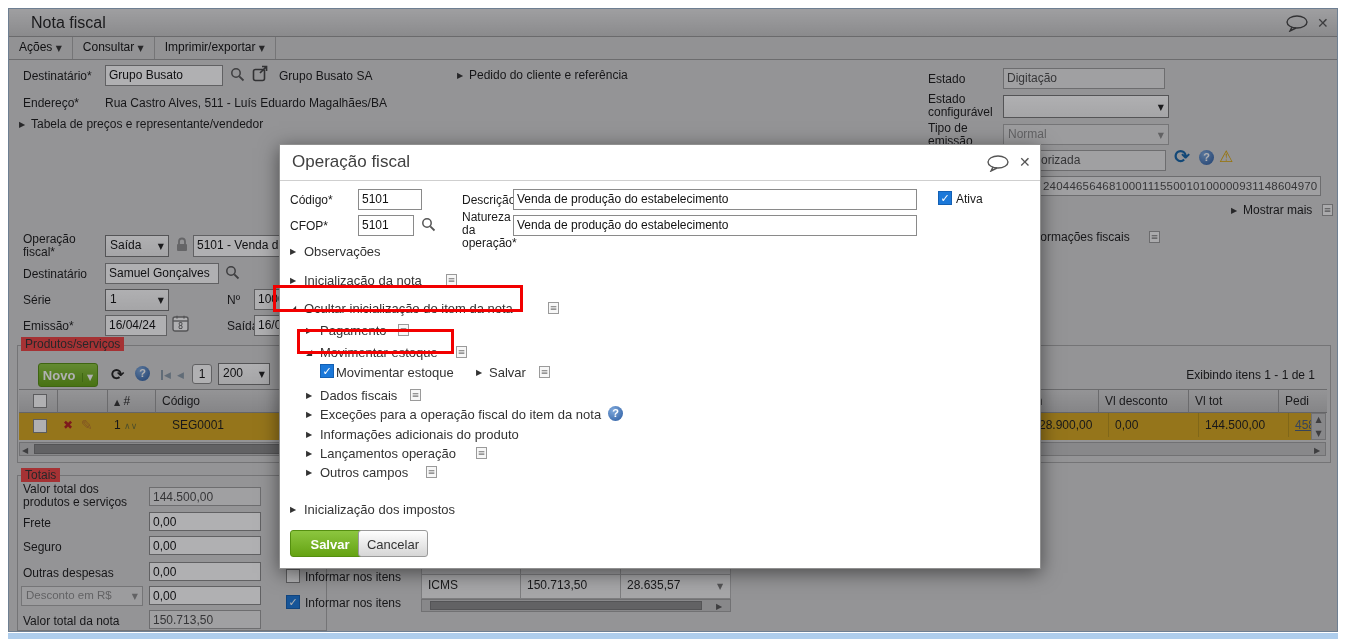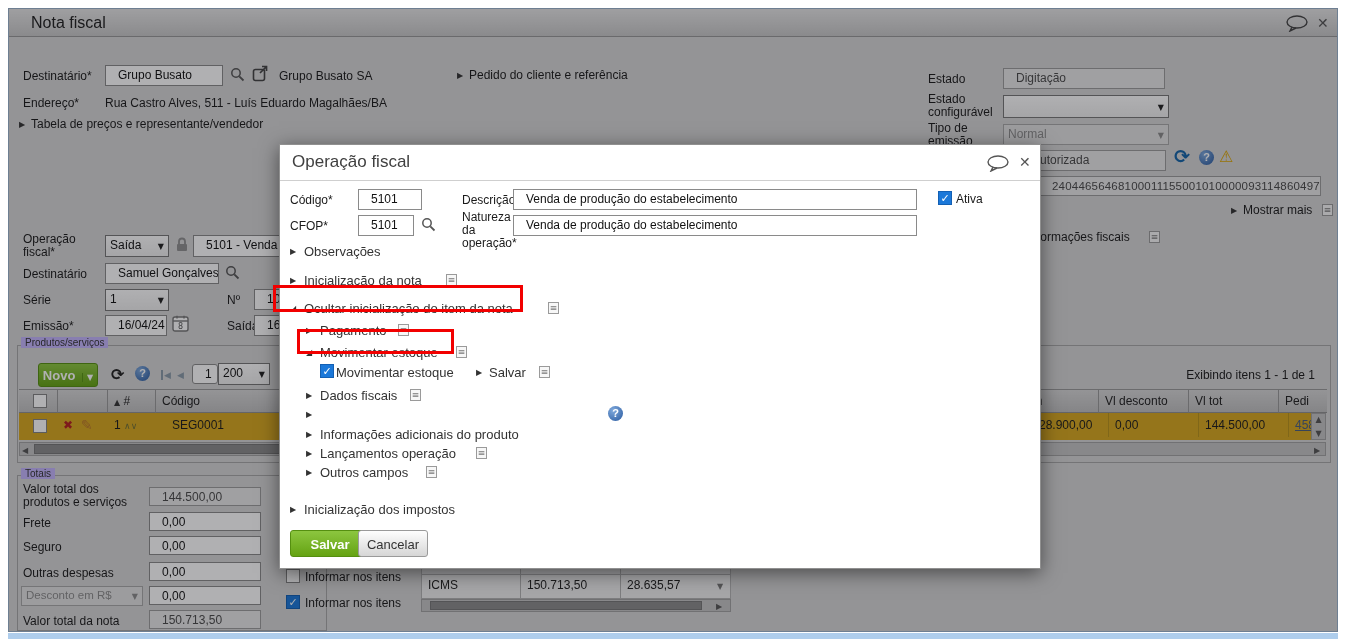--- a/index.html
+++ b/index.html
@@ -6,36 +6,36 @@
   body{width:1346px;height:640px;background:#fff;font-family:"Liberation Sans",sans-serif;position:relative;overflow:hidden}
   .abs{position:absolute;box-sizing:border-box}
   #app{left:8px;top:8px;width:1330px;height:624px;border:1px solid #6e7f92;background:#d6d6d6;overflow:hidden}
   
   #titlebar{left:0;top:0;width:100%;height:28px;background:linear-gradient(#e6e6e6,#c7c7c7);border-bottom:1px solid #979797}
   .wintitle{font-size:16px;color:#222}
   #menubar{left:0;top:28px;width:100%;height:23px;background:#d2d2d2;border-bottom:1px solid #9a9a9a;display:flex;align-items:stretch}
   .mitem{padding:3px 10px 0 10px;font-size:12px;color:#111;border-right:1px solid #a8a8a8;cursor:default}
   
   .lbl{font-size:12px;color:#1a1a1a;white-space:nowrap}
-  .inp{background:#fff;border:1px solid #8a8a8a;font-size:12px;color:#111;padding:1px 12px;line-height:16px;white-space:nowrap;overflow:hidden}
+  .inp{background:#fff;border:1px solid #8a8a8a;font-size:12px;color:#111;padding:1px 3px;line-height:16px;white-space:nowrap;overflow:hidden}
   .ro{background:#e7e7e7;color:#4a4a4a;border-color:#9c9c9c}
   .num{text-align:left}
   .sel{background:linear-gradient(#fff,#efefef);border:1px solid #767676;font-size:12px;color:#111;padding:2px 16px 0 4px;white-space:nowrap;overflow:hidden}
   .sel .arr{position:absolute;right:4px;top:50%;transform:translateY(-50%);font-size:8px;color:#222;font-family:"DejaVu Sans",sans-serif}
   .sel.dis{background:#e2e2e2;color:#8b8b8b;border-color:#a8a8a8}
   .sel.dis .arr{color:#8b8b8b}
   .cb{width:14px;height:14px;border:1px solid #828282;background:#fff;text-align:center}
   .cb.on{background:#1b78d9;border-color:#1360b4;color:#fff;font-size:11px;line-height:13px;font-weight:bold;font-family:"DejaVu Sans",sans-serif}
   .cb .chk{color:#fff}
   .tri{font-size:8px;color:#333;font-family:"DejaVu Sans",sans-serif}
   .licon{display:inline-block;width:11px;height:12px;border:1px solid #9a9a9a;background:#f7f7f7;color:#777;font-size:9px;line-height:11px;text-align:center;font-family:"DejaVu Sans",sans-serif}
   .helpc{display:inline-block;width:15px;height:15px;border-radius:50%;background:radial-gradient(circle at 35% 30%,#7fa9dc,#28599f);color:#fff;font-size:11px;font-weight:bold;text-align:center;line-height:15px}
   .warn{color:#d9a400;font-size:16px;font-family:"DejaVu Sans",sans-serif}
   .grp{border:1px solid #a6a6a6}
-  .legend{font-size:10px;color:#333;background:#c4b5fd;padding:0 4px;white-space:nowrap}
+  .legend{font-size:12px;color:#333;background:#ef4444;padding:0 4px;white-space:nowrap}
   .link{color:#4a5e7e;text-decoration:underline;font-size:12px}
   
   .th{font-size:12px;color:#222;background:linear-gradient(#d6d6d6,#bfbfbf);border-right:1px solid #999;border-top:1px solid #999;border-bottom:1px solid #8f8f8f;padding:4px 6px;white-space:nowrap;overflow:hidden}
   .goldrow{background:#d7a81f}
   .td{font-size:12px;color:#1c1c1c;padding:5px 6px;white-space:nowrap;overflow:hidden;border-right:1px solid #b8931b}
   .sbtrack{background:#c4c4c4;border:1px solid #a2a2a2}
   .sbthumb{background:#8b8b8b;border:1px solid #767676}
   .sbarr{font-size:8px;color:#555;text-align:center;font-family:"DejaVu Sans",sans-serif}
   .taxcell{background:#f1f1f1;border:1px solid #b3b3b3;font-size:12px;color:#222;padding:3px 6px;white-space:nowrap;overflow:hidden}
   
@@ -61,20 +61,25 @@
     <span class="abs wintitle" style="left:22px;top:5px">Nota fiscal</span>
     <span class="abs" style="left:1276px;top:6px">
       <svg width="24" height="17" viewBox="0 0 24 17">
           <ellipse cx="12" cy="7" rx="10" ry="6" fill="none" stroke="#444" stroke-width="1.4"></ellipse>
           <path d="M7 12 L5 16 L11 13" fill="none" stroke="#444" stroke-width="1.4"></path>
         </svg>
     </span>
     <span class="abs closex" style="left:1308px;top:6px">✕</span>
   </div>
 
+  <div id="menubar" class="abs">
+    <div class="mitem"><span>Ações</span> <span class="tri">▼</span></div>
+    <div class="mitem"><span>Consultar</span> <span class="tri">▼</span></div>
+    <div class="mitem"><span>Imprimir/exportar</span> <span class="tri">▼</span></div>
+  </div>
 
   <span class="abs lbl" style="left:14px;top:60px">Destinatário*</span>
   <div class="abs inp" style="left:96px;top:56px;width:118px;height:21px">Grupo Busato</div>
   <span class="abs" style="left:221px;top:58px">
     <svg width="15" height="15" viewBox="0 0 15 15">
         <circle cx="6" cy="6" r="4.2" fill="none" stroke="#555" stroke-width="1.5"></circle>
         <line x1="9.3" y1="9.3" x2="13.5" y2="13.5" stroke="#555" stroke-width="1.8"></line>
       </svg>
   </span>
   <span class="abs" style="left:243px;top:56px">
@@ -285,20 +290,21 @@
     <span class="abs seclbl" style="left:56px;top:220px">Movimentar estoque</span>
     <span class="abs tri" style="left:196px;top:223px">▶</span>
     <span class="abs seclbl" style="left:209px;top:220px">Salvar</span>
     <span class="abs licon" style="left:259px;top:221px">≡</span>
 
     <span class="abs tri" style="left:26px;top:246px">▶</span>
     <span class="abs seclbl" style="left:40px;top:243px">Dados fiscais</span>
     <span class="abs licon" style="left:130px;top:244px">≡</span>
 
     <span class="abs tri" style="left:26px;top:265px">▶</span>
+    <span class="abs seclbl" style="left:40px;top:262px">Exceções para a operação fiscal do item da nota</span>
     <span class="abs helpc" style="left:328px;top:261px">?</span>
 
     <span class="abs tri" style="left:26px;top:285px">▶</span>
     <span class="abs seclbl" style="left:40px;top:282px">Informações adicionais do produto</span>
 
     <span class="abs tri" style="left:26px;top:304px">▶</span>
     <span class="abs seclbl" style="left:40px;top:301px">Lançamentos operação</span>
     <span class="abs licon" style="left:196px;top:302px">≡</span>
 
     <span class="abs tri" style="left:26px;top:323px">▶</span>

